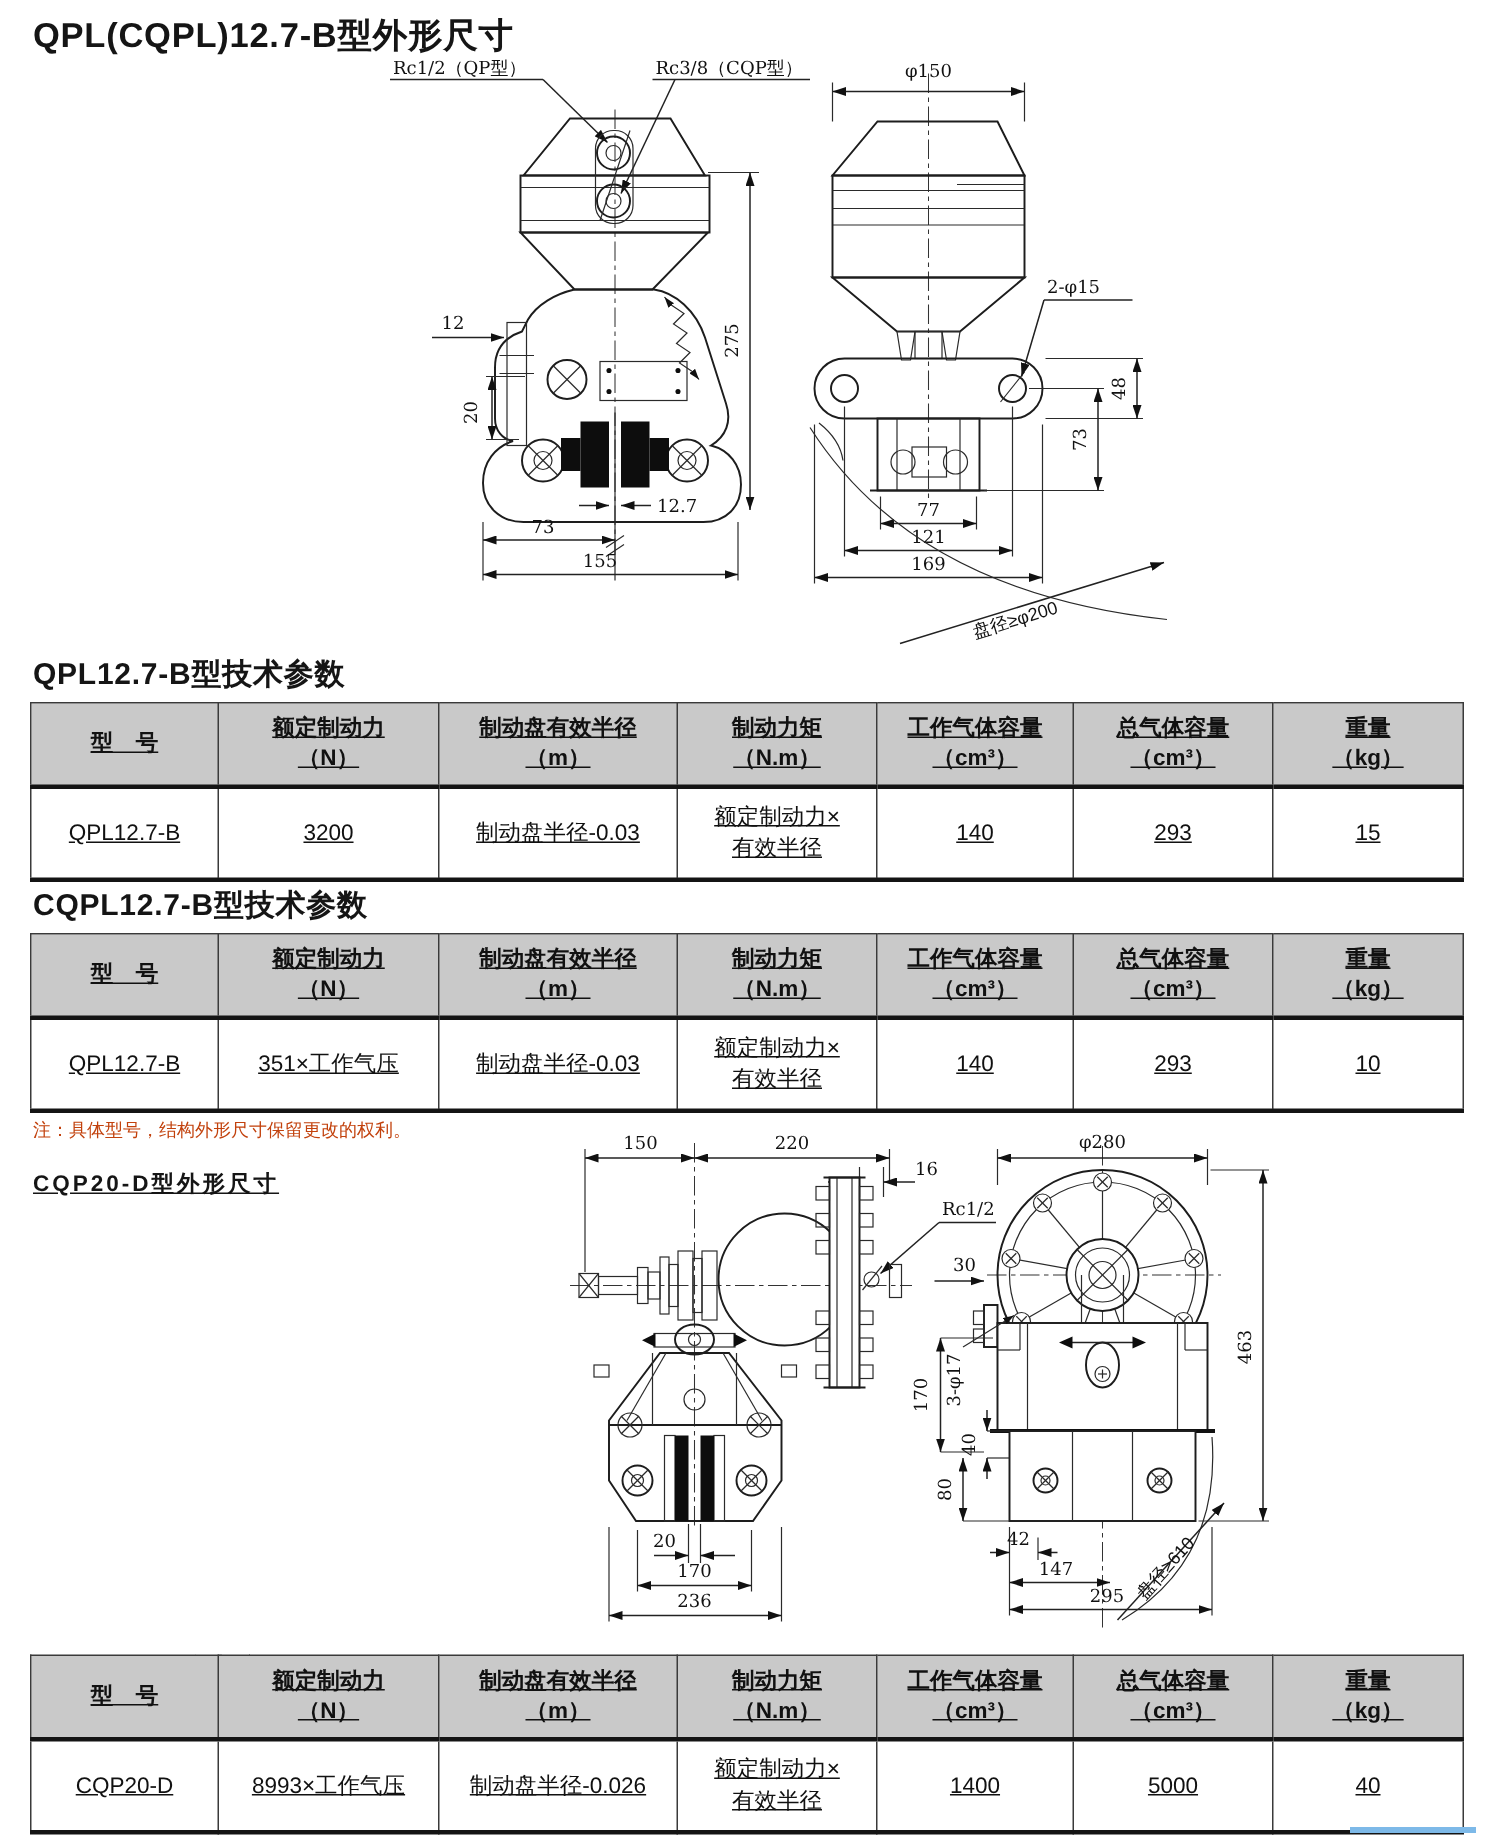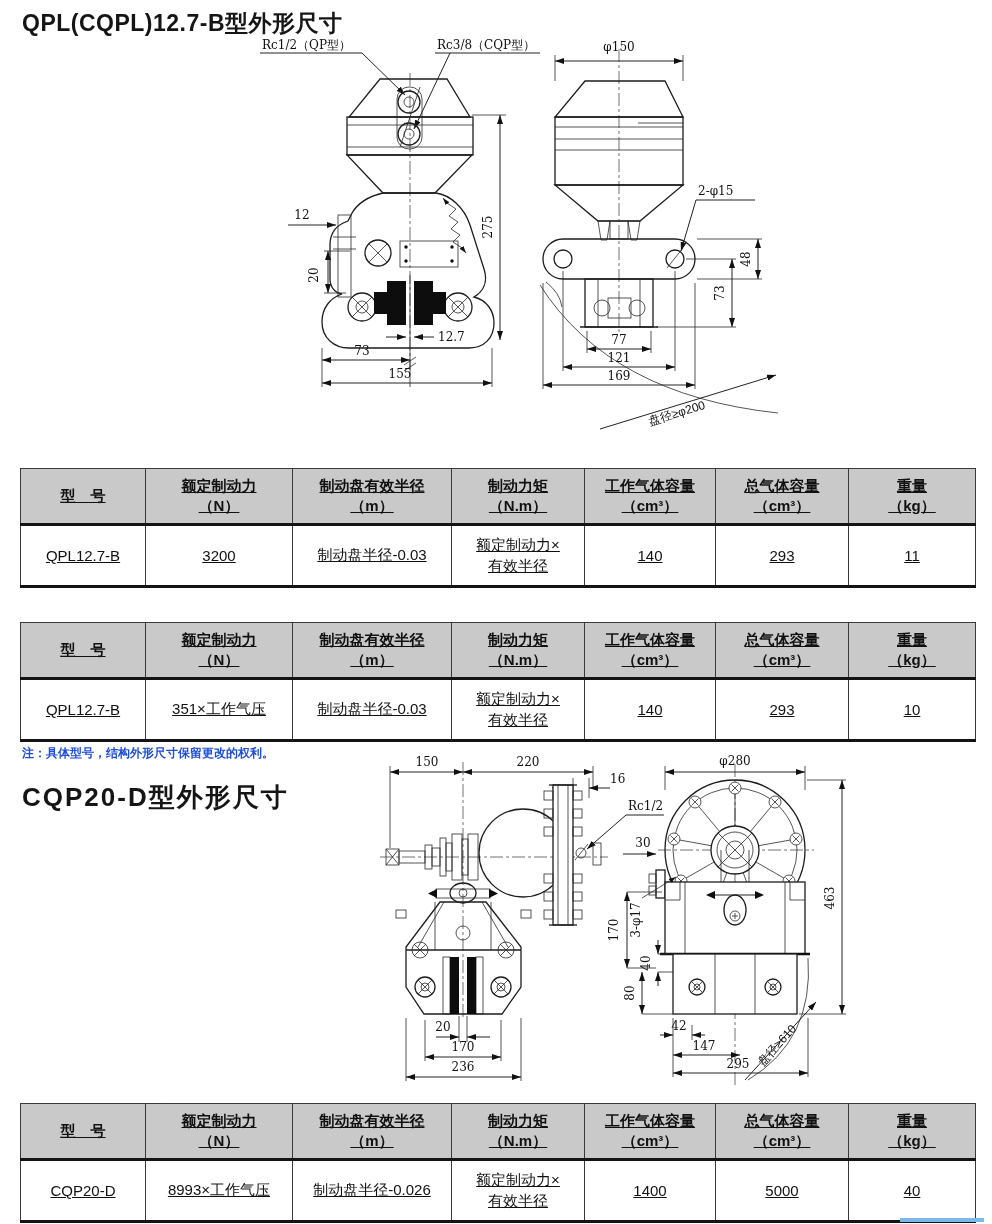--- a/index.html
+++ b/index.html
@@ -1,22 +1,22 @@
 <!DOCTYPE html>
 <html><head>
 <meta charset="utf-8">
 <style>
   html,body{margin:0;padding:0;background:#fff;}
   .page{position:relative;width:992px;height:1224px;background:#fff;overflow:hidden;
         font-family:"Liberation Sans","DejaVu Sans",sans-serif;color:#111;}
   .sec-title{position:absolute;font-weight:700;color:#151515;letter-spacing:.5px;white-space:nowrap;}
   .t-main{font-size:23px;}
   .t-sub{font-size:20px;}
-  .t-big{font-size:26px;letter-spacing:2px;}
-  .note{position:absolute;font-size:12px;font-weight:700;color:#1d4ed8;}
+  .t-big{font-size:15px;letter-spacing:2px;text-decoration:underline;}
+  .note{position:absolute;font-size:12px;font-weight:400;color:#c2410c;}
   .param-table{position:absolute;left:20px;border-collapse:collapse;table-layout:fixed;width:955px;
                border:1px solid #3a3a3a;border-bottom:3px solid #141414;text-decoration:underline;}
   .param-table th{background:#c9c9c9;border:1px solid #3a3a3a;border-bottom:3px solid #141414;
                   font-size:15px;font-weight:700;height:50px;padding:2px 1px;text-align:center;}
   .param-table td{border:1px solid #3a3a3a;background:#fff;font-size:15px;text-align:center;
                   height:55px;padding:2px 1px;}
   .l1,.l2{display:block;line-height:1.35;}
   .drawing{position:absolute;}
   .out{stroke:#1d1d1d;stroke-width:1.3;fill:none;}
   .thin{stroke:#2a2a2a;stroke-width:.8;fill:none;}
@@ -165,20 +165,21 @@
       <line class="thin" x1="293" y1="248" x2="293" y2="354"></line>
         <line class="thin" x1="445" y1="248" x2="445" y2="354"></line>
       <line class="dim" x1="293" y1="350" x2="445" y2="350" marker-start="url(#ar1)" marker-end="url(#ar1)"></line>
       <text class="dt" x="369" y="345" text-anchor="middle">169</text>
       <path class="thin" d="M290,250 Q360,360 528,378"></path>
       <line class="dim" x1="350" y1="394" x2="526" y2="340" marker-end="url(#ar1)"></line>
       <text class="zh" transform="rotate(-17 428,382)" x="428" y="382" text-anchor="middle">盘径≥φ200</text>
     </g>
   </svg>
 
+  <div class="sec-title t-sub" style="left:22px;top:436px;">QPL12.7-B型技术参数</div>
   <table class="param-table" style="top:468px;">
     <colgroup>
         <col style="width:125px">
         <col style="width:147px">
         <col style="width:159px">
         <col style="width:133px">
         <col style="width:131px">
         <col style="width:133px">
         <col style="width:127px">
       </colgroup>
@@ -217,25 +218,26 @@
         <tr>
       <td>QPL12.7-B</td>
       <td>3200</td>
       <td>制动盘半径-0.03</td>
       <td>
             <span class="l1">额定制动力×</span>
             <span class="l2">有效半径</span>
           </td>
       <td>140</td>
       <td>293</td>
-      <td>11</td>
+      <td>15</td>
     </tr>
       </tbody>
   </table>
 
+  <div class="sec-title t-sub" style="left:22px;top:590px;">CQPL12.7-B型技术参数</div>
   <table class="param-table" style="top:622px;">
     <colgroup>
         <col style="width:125px">
         <col style="width:147px">
         <col style="width:159px">
         <col style="width:133px">
         <col style="width:131px">
         <col style="width:133px">
         <col style="width:127px">
       </colgroup>

